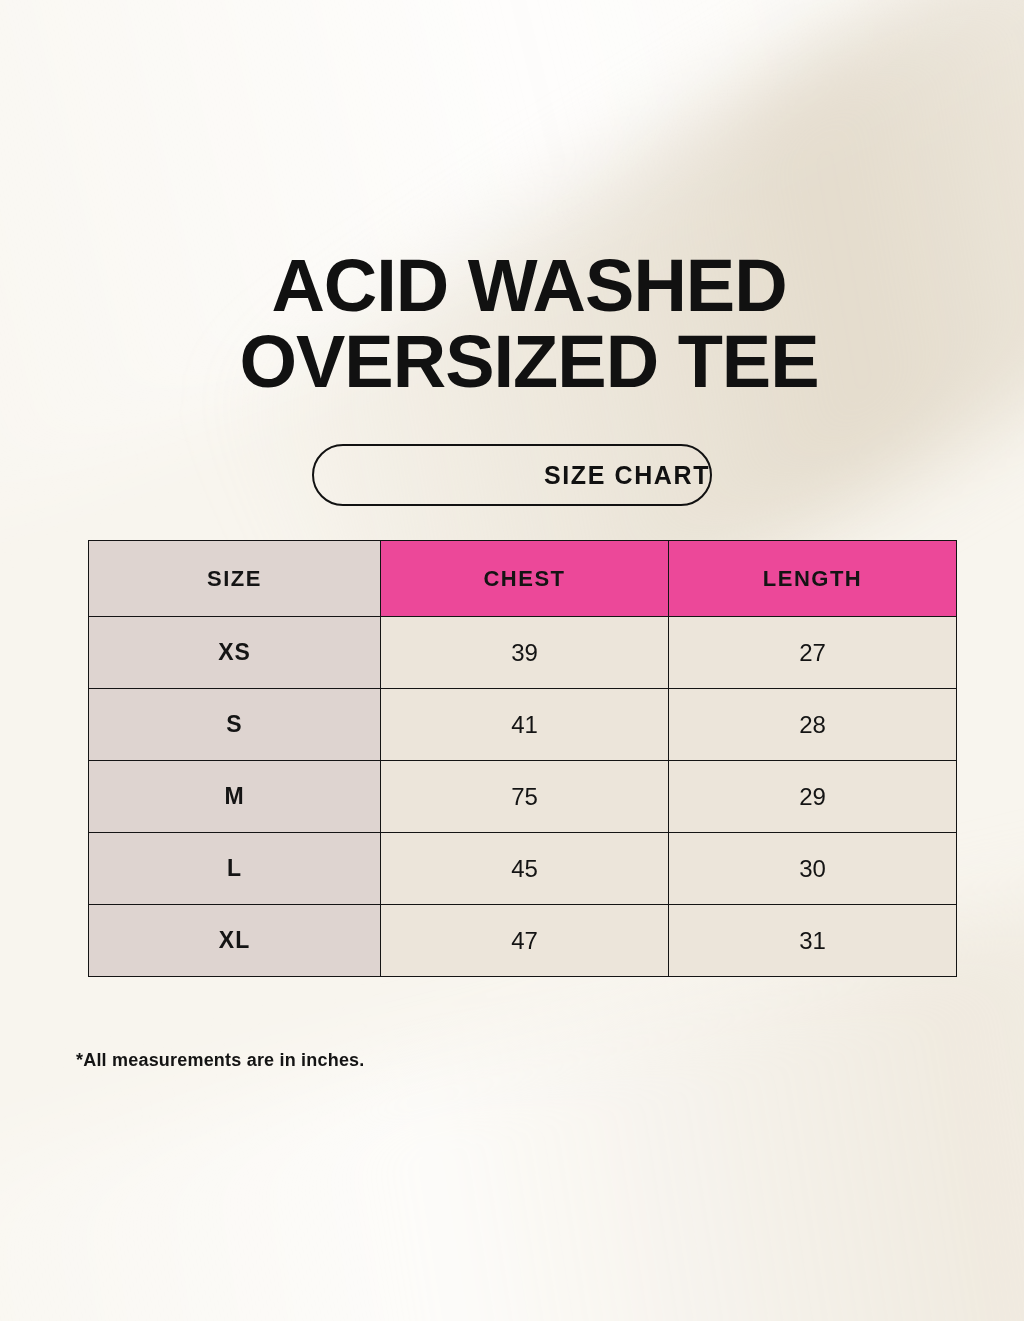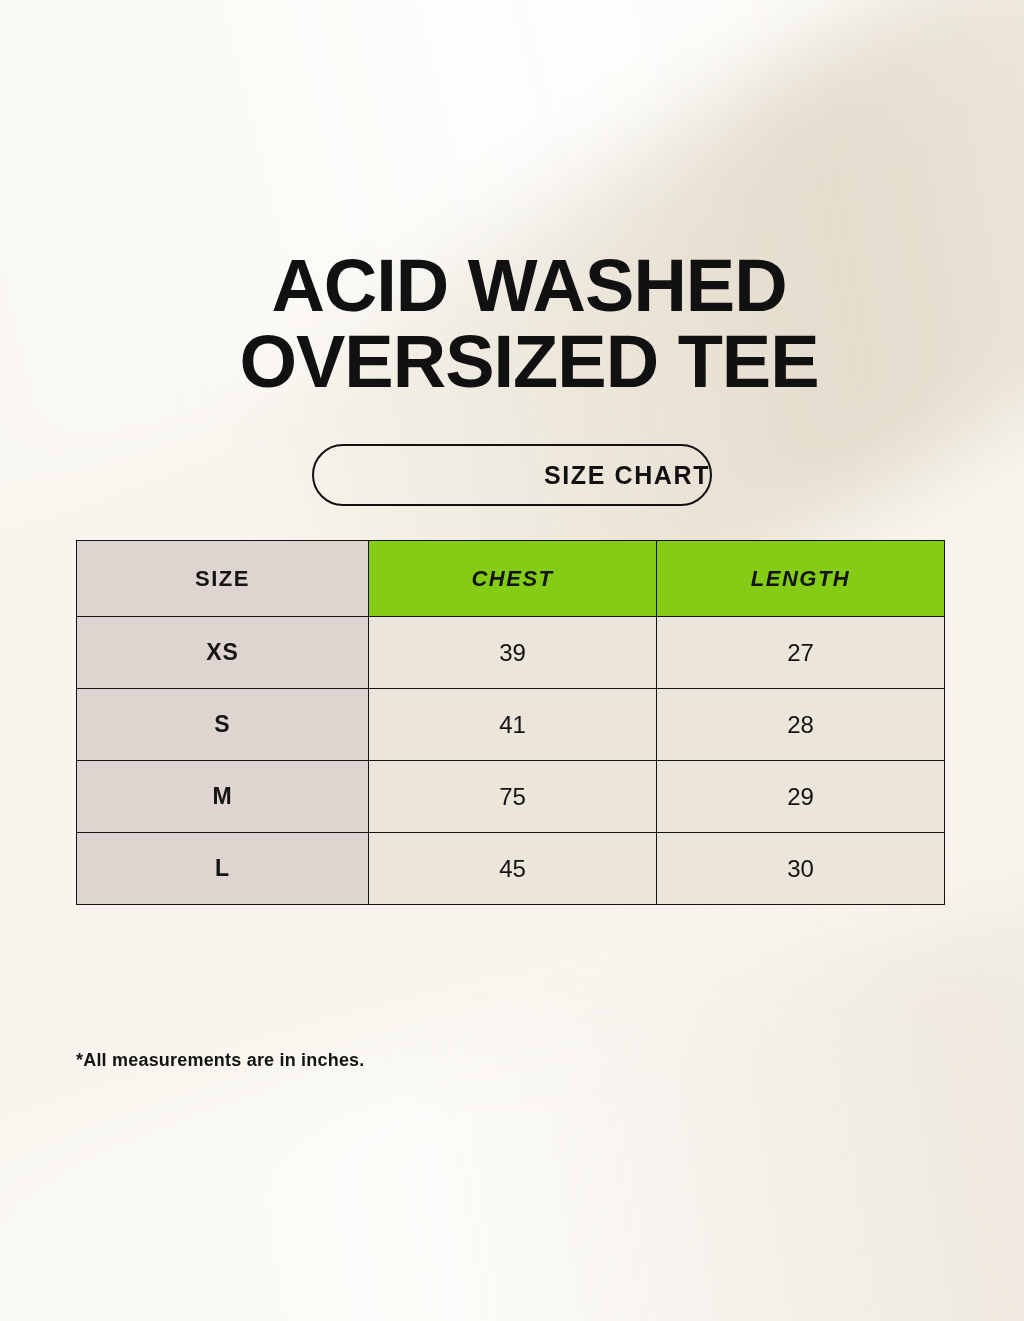--- a/index.html
+++ b/index.html
@@ -81,21 +81,21 @@
   .badge-label {
     font-size: 25px;
     font-weight: bold;
     letter-spacing: 1.6px;
     color: #111111;
   }
 
   .table-wrap {
     position: absolute;
     top: 540px;
-    left: 76px;
+    left: 88px;
     width: 744px;
   }
 
   table {
     width: 868px;
     border-collapse: collapse;
     table-layout: fixed;
   }
 
   col.c-size   { width: 292px; }
@@ -108,21 +108,21 @@
     color: #141414;
   }
 
   thead th {
     height: 76px;
     font-size: 22px;
     font-weight: bold;
     letter-spacing: 1.5px;
   }
   th.head-size  { background: #ded4d0; }
-  th.head-meas  { background: #84cc16; font-style: italic; }
+  th.head-meas  { background: #ec4899; }
 
   tbody td {
     height: 72px;
     font-size: 24px;
   }
   td.cell-size {
     background: #ded4d0;
     font-weight: bold;
     letter-spacing: 1px;
     font-size: 23px;
@@ -188,19 +188,24 @@
         <tr>
           <td class="cell-size">M</td>
           <td class="cell-val">75</td>
           <td class="cell-val">29</td>
         </tr>
         <tr>
           <td class="cell-size">L</td>
           <td class="cell-val">45</td>
           <td class="cell-val">30</td>
         </tr>
+        <tr>
+          <td class="cell-size">XL</td>
+          <td class="cell-val">47</td>
+          <td class="cell-val">31</td>
+        </tr>
       </tbody>
     </table>
   </div>
 
   <div class="footnote">*All measurements are in inches.</div>
 
 </div>
 
 </body></html>

